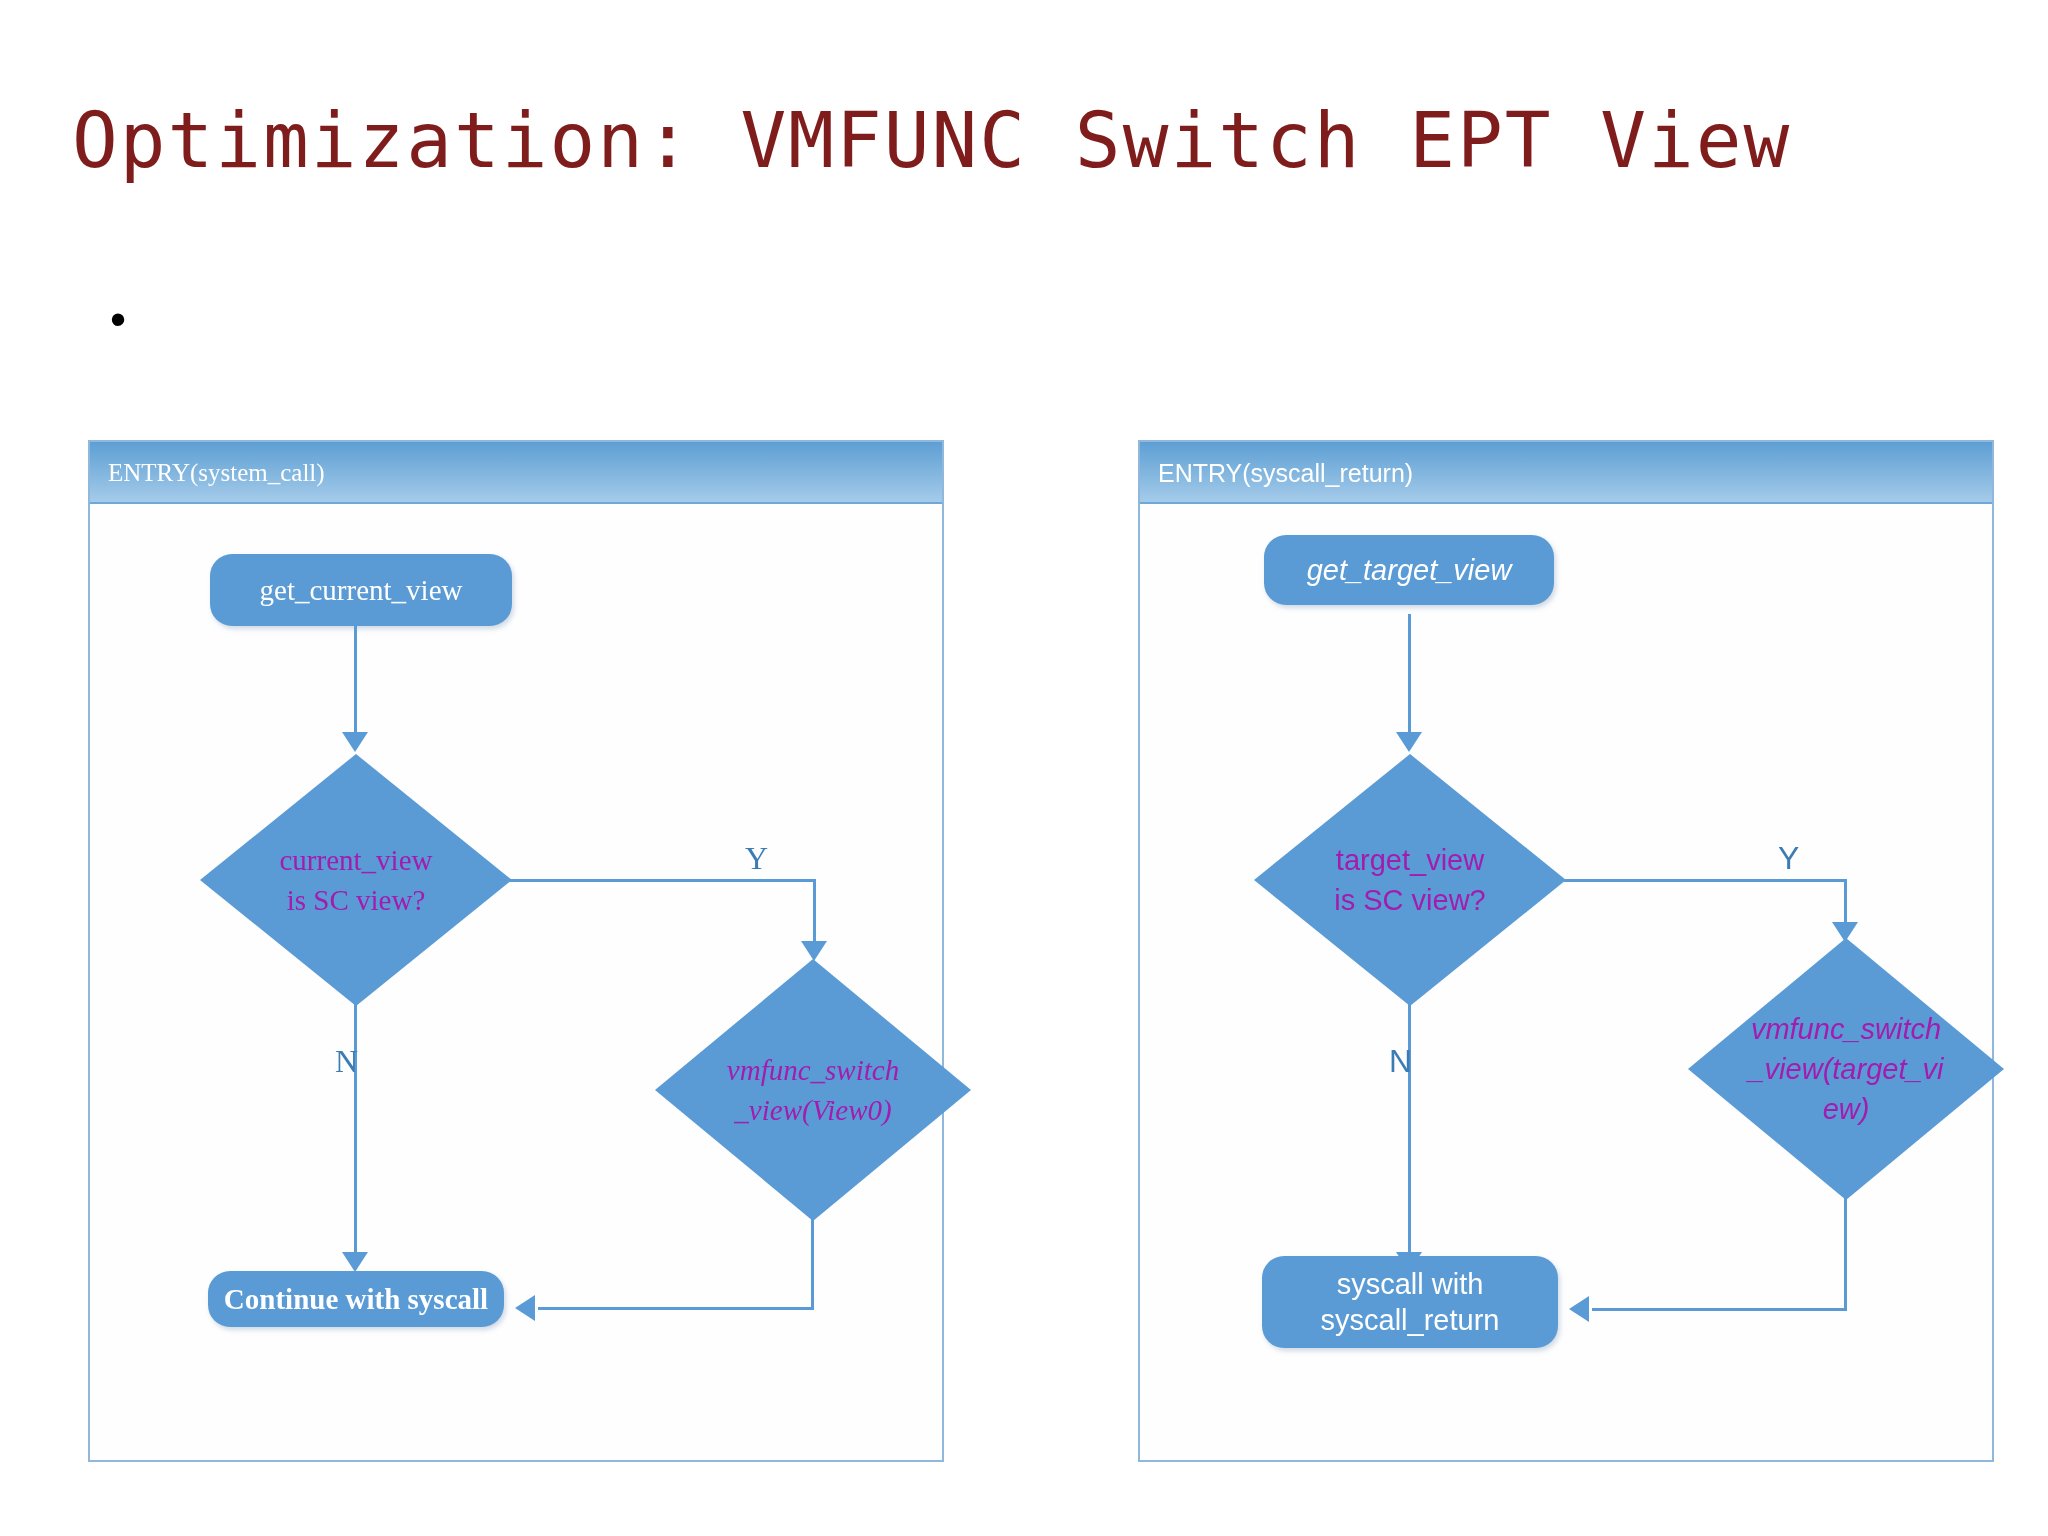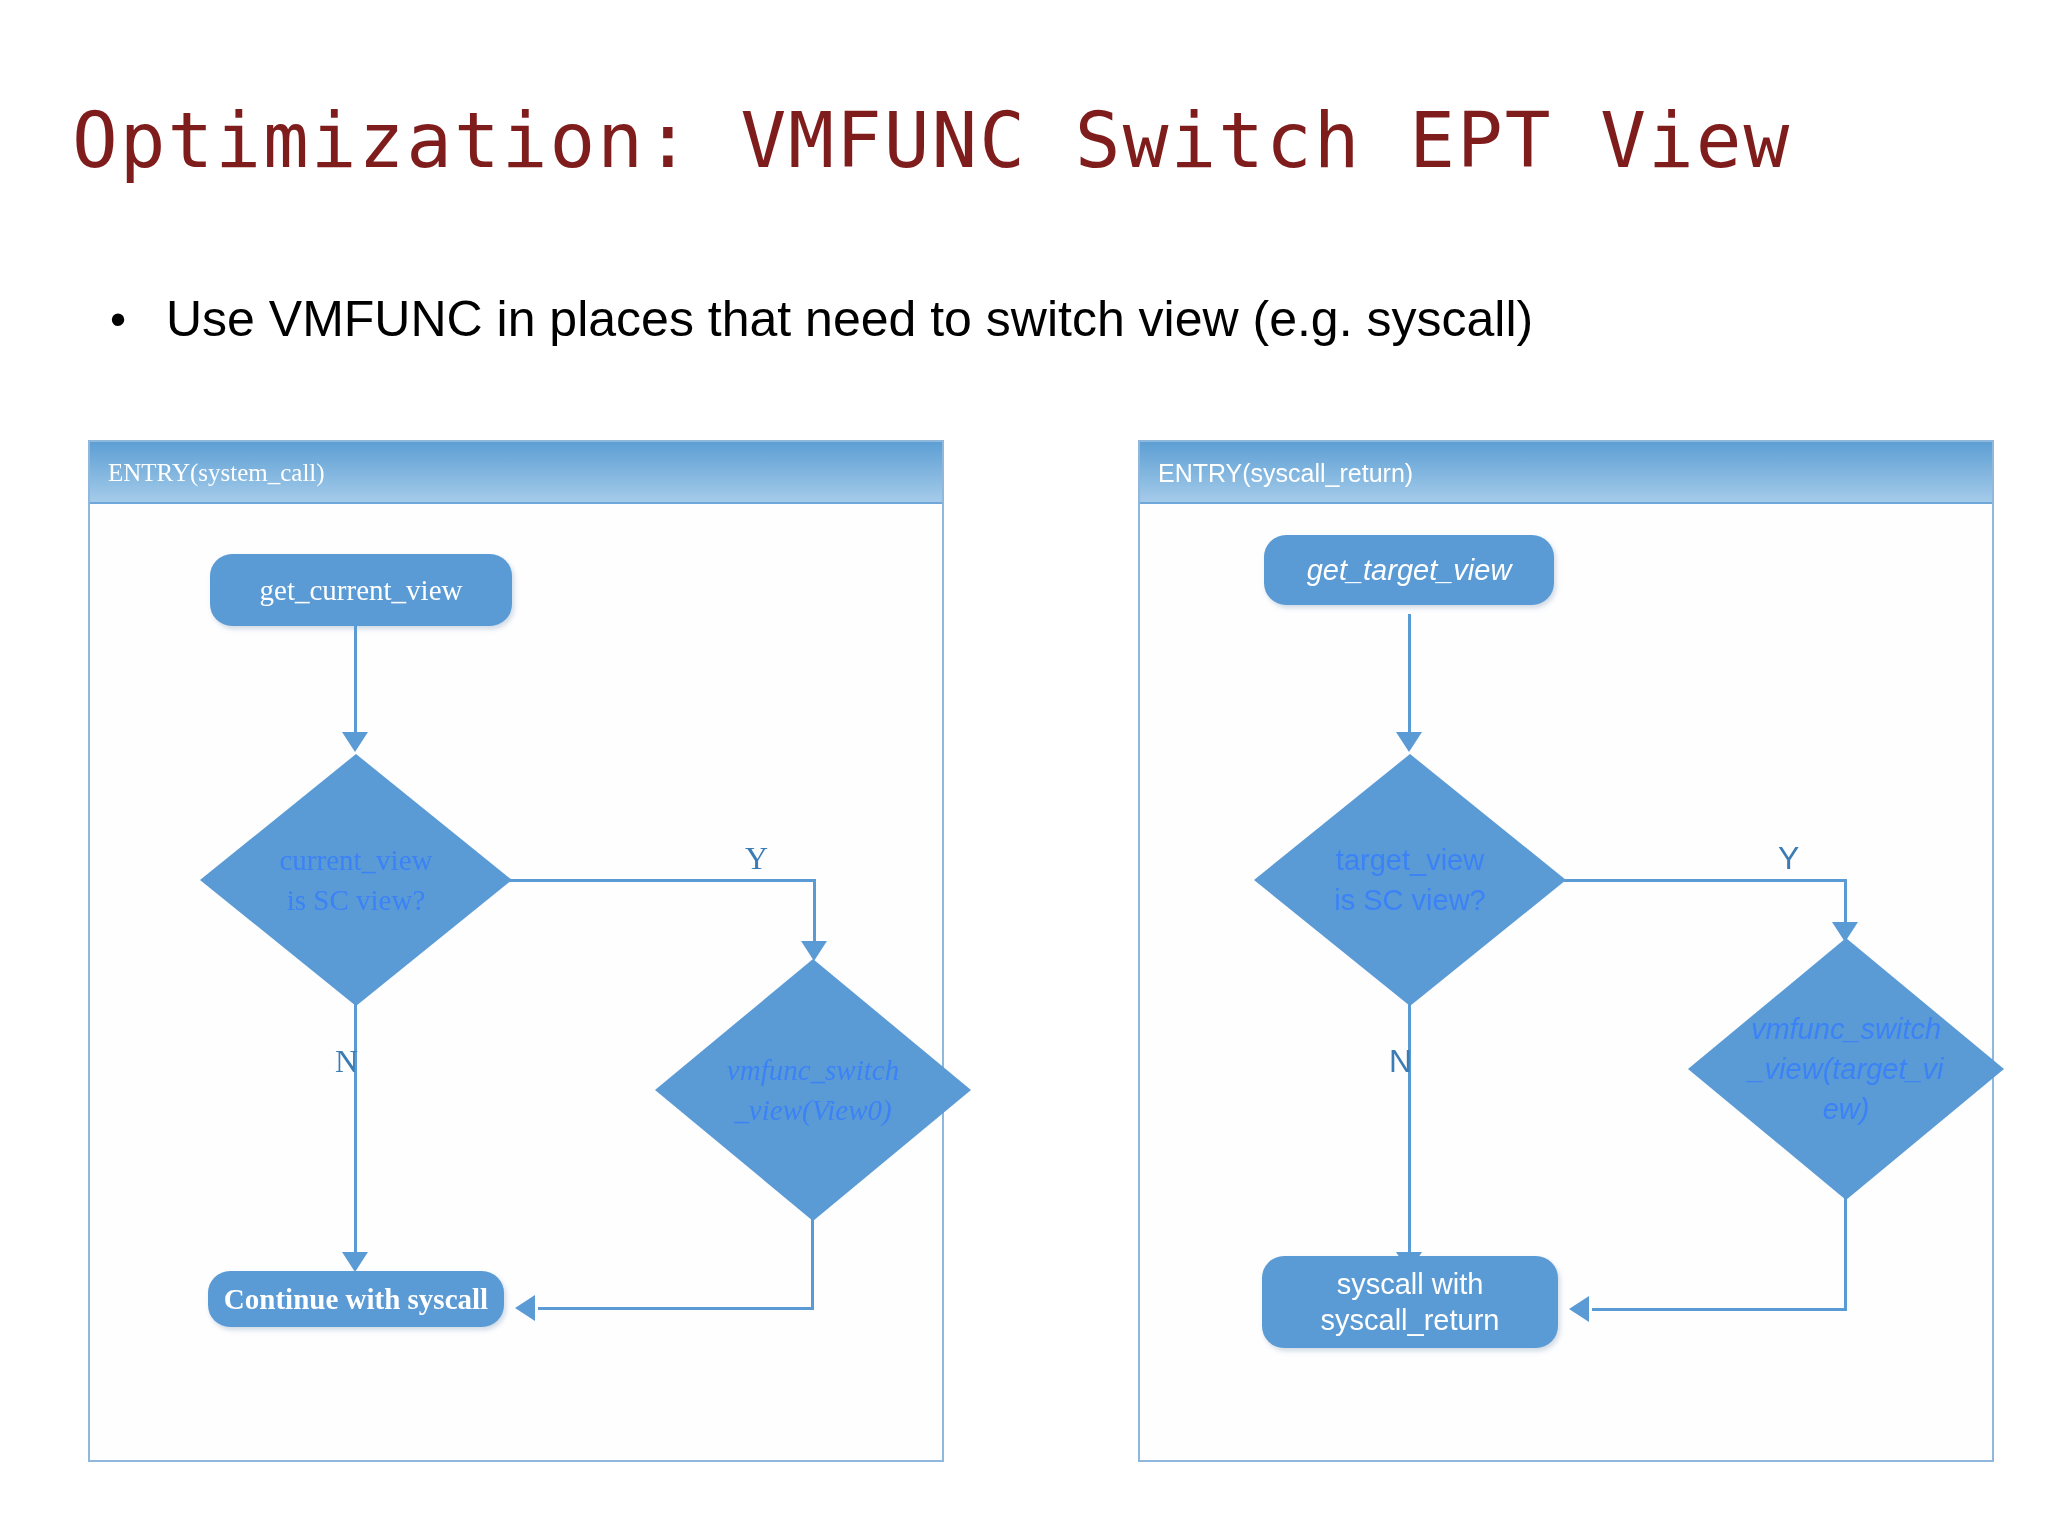--- a/index.html
+++ b/index.html
@@ -119,21 +119,21 @@
     background: #5B9BD5;
     clip-path: polygon(50% 0%, 100% 50%, 50% 100%, 0% 50%);
     -webkit-clip-path: polygon(50% 0%, 100% 50%, 50% 100%, 0% 50%);
   }
   .diamond-label {
     position: absolute;
     left: 0;
     width: 100%;
     top: 50%;
     transform: translateY(-50%);
-    color: #3b82f6;
+    color: #a21caf;
     text-align: center;
     font-size: 29px;
     line-height: 40px;
     pointer-events: none;
   }
   .diamond-label.italic { font-style: italic; }
 
   
   .conn-v, .conn-h {
     position: absolute;
@@ -164,21 +164,20 @@
     white-space: nowrap;
   }
 </style>
 </head>
 <body>
 
 <div id="slide-title">Optimization: VMFUNC Switch EPT View</div>
 
 <div id="bullet-row">
   <div id="bullet-marker">•</div>
-  <div id="bullet-text">Use VMFUNC in places that need to switch view (e.g. syscall)</div>
 </div>
 
 <div class="panel" id="panel-left">
 
   <div class="panel-header">
     <div class="panel-header-label">ENTRY(system_call)</div>
   </div>
 
   <div class="panel-body">
 

